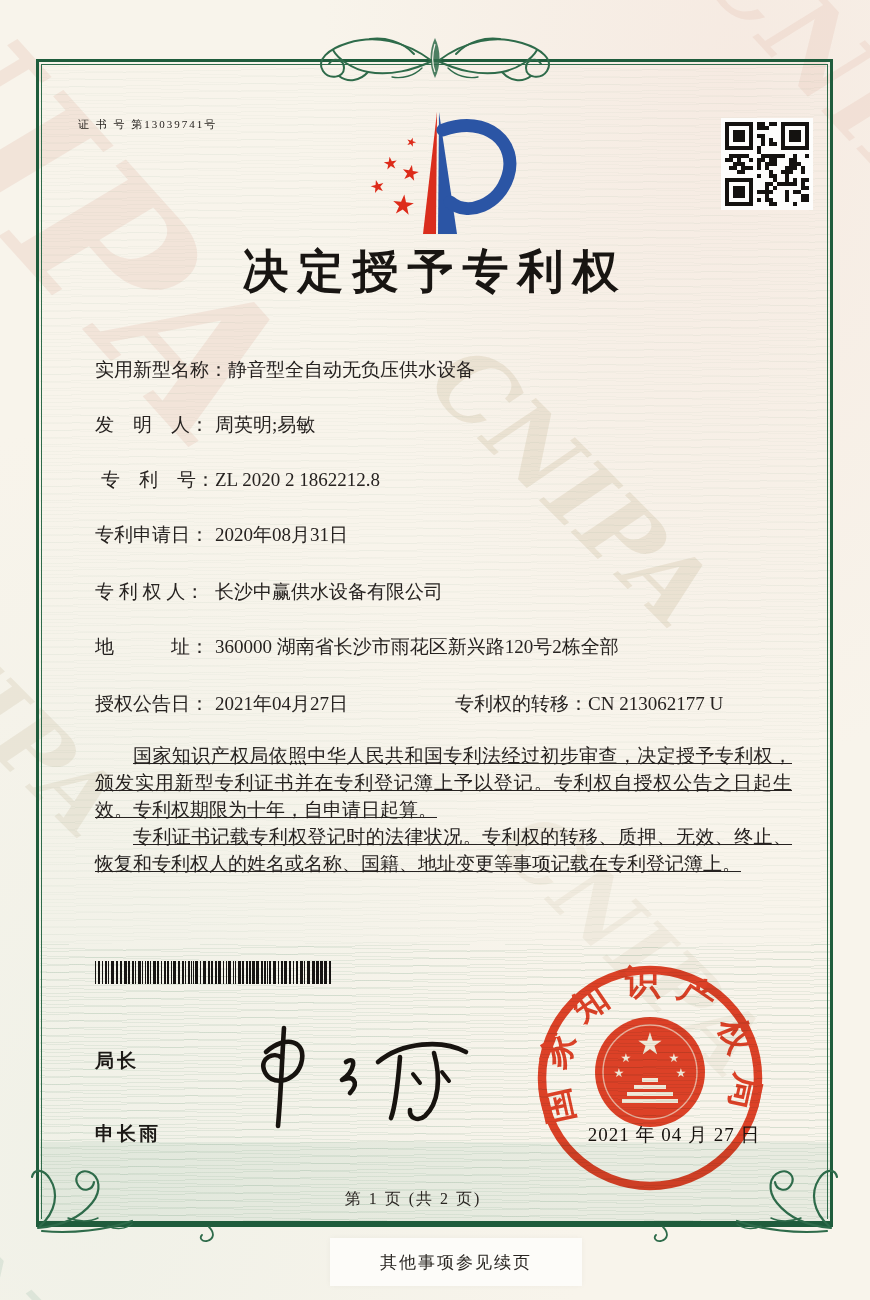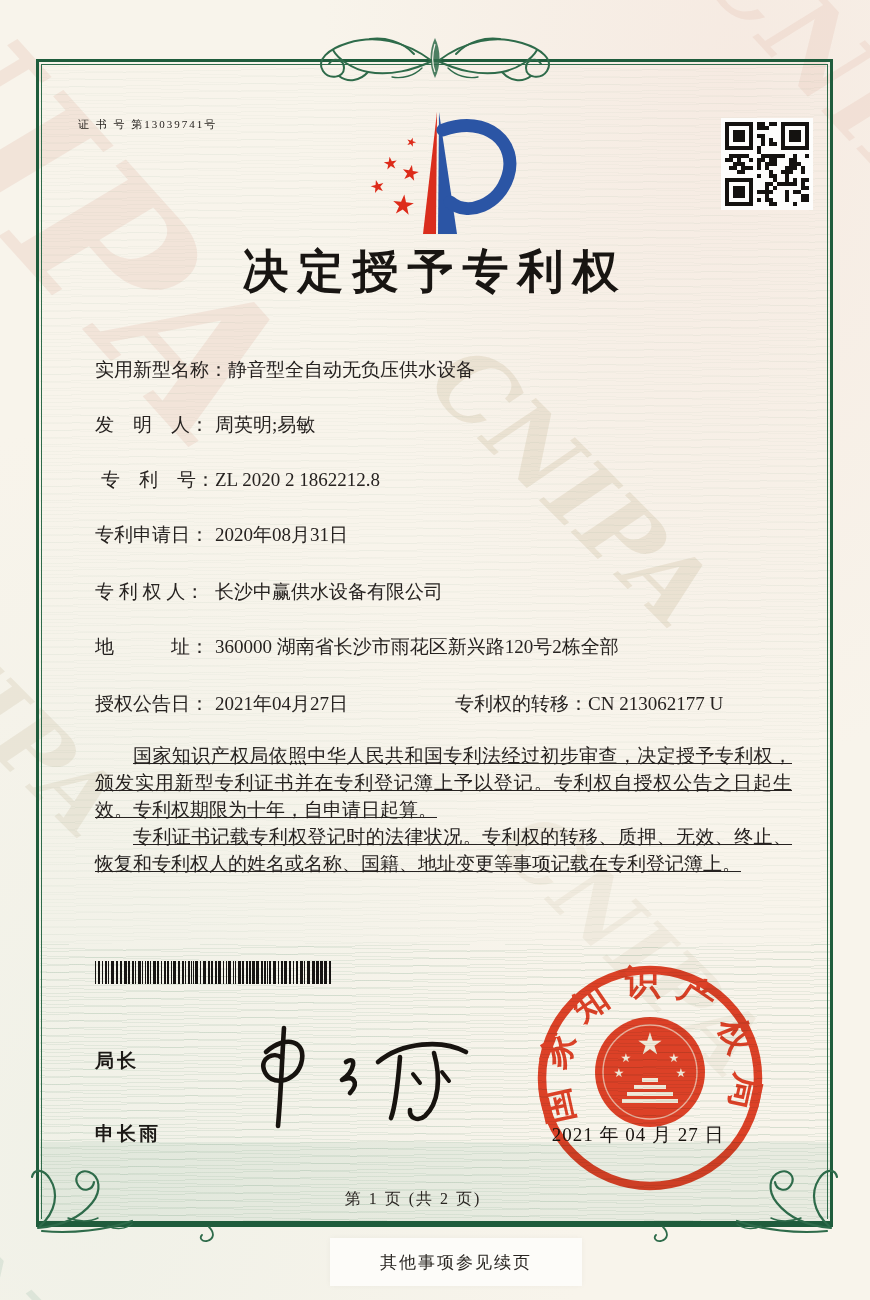--- a/index.html
+++ b/index.html
@@ -55,21 +55,21 @@
              color:#262220;text-align:justify;text-decoration:underline;}
   .body-text p{margin:0;text-indent:2em;}
   .barcode{position:absolute;z-index:4;left:95px;top:961px;width:242px;height:23px;display:flex;align-items:stretch;}
   .barcode i{display:block;background:#161412;}
   .director-role{position:absolute;z-index:4;left:95px;top:1048px;font-size:19px;font-weight:bold;
                  font-family:"Liberation Sans","DejaVu Sans",sans-serif;color:#1c1916;letter-spacing:3px;}
   .director-name{position:absolute;z-index:4;left:95px;top:1088px;font-size:19px;font-weight:bold;
                  font-family:"Liberation Sans","DejaVu Sans",sans-serif;color:#1c1916;letter-spacing:3px;margin-top:33px;}
   .sig{position:absolute;z-index:5;left:228px;top:1012px;}
   .seal{position:absolute;z-index:4;left:530px;top:958px;mix-blend-mode:multiply;opacity:.95;}
-  .seal-date{position:absolute;z-index:5;left:508px;top:1122px;width:260px;text-align:center;
+  .seal-date{position:absolute;z-index:5;left:544px;top:1122px;width:260px;text-align:center;
              font-size:19px;letter-spacing:1px;color:#17130f;}
   .page-info{position:absolute;z-index:4;left:0;right:44px;top:1189px;text-align:center;font-size:16px;color:#2a2622;letter-spacing:2px;}
   .cont-box{position:absolute;z-index:4;left:330px;top:1238px;width:252px;height:48px;background:#fdfcf9;
             box-shadow:0 0 6px rgba(0,0,0,.04);display:flex;align-items:center;justify-content:center;}
   .cont-note{font-size:17px;color:#2a2622;letter-spacing:2px;}
 </style>
 </head>
 <body>
 
 <div class="stage">

